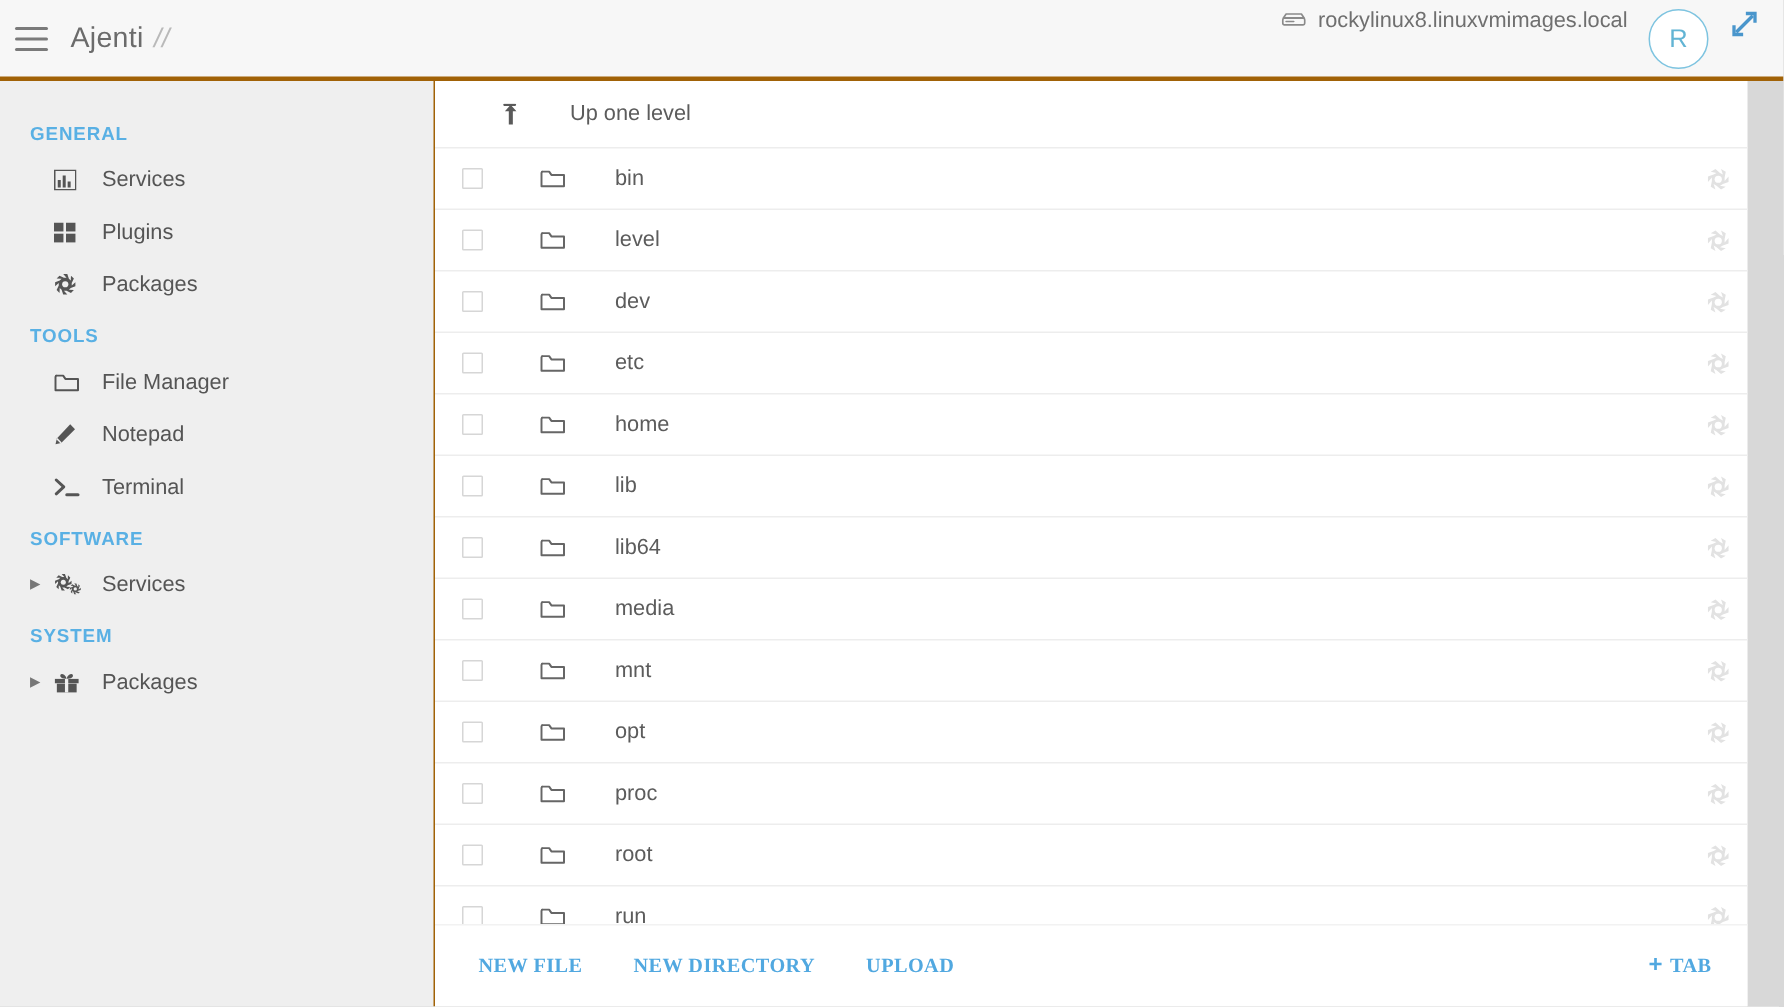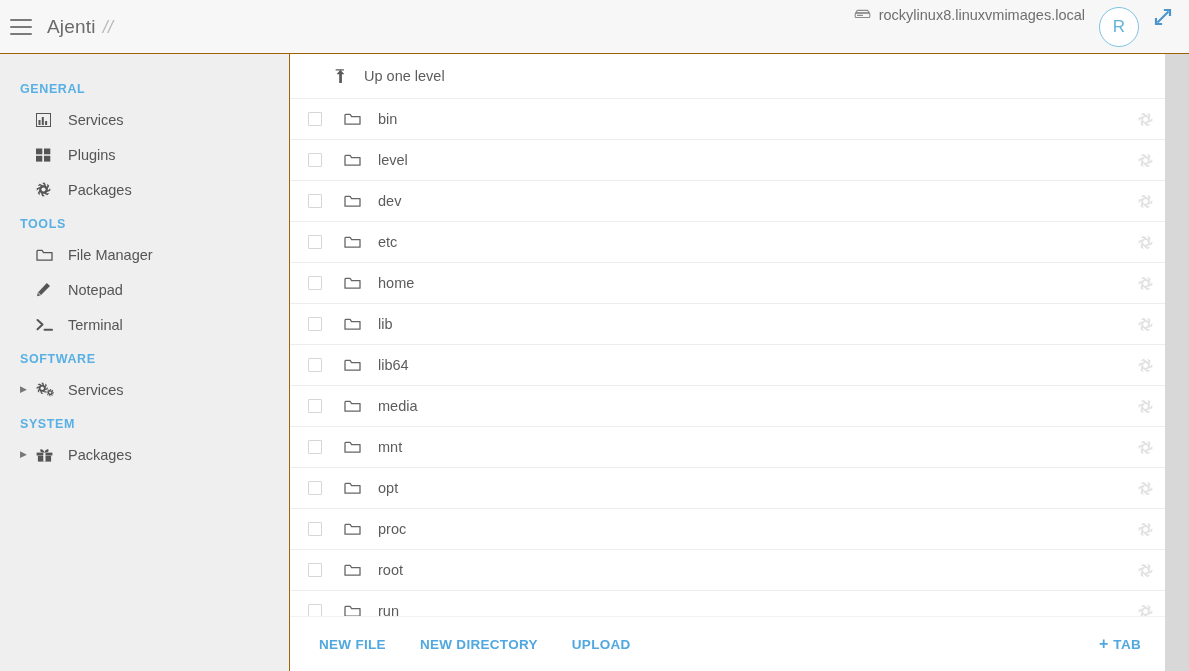--- a/index.html
+++ b/index.html
@@ -12,21 +12,21 @@
     -webkit-font-smoothing: antialiased;
   }
 
   #app { position: relative; width: 1189px; height: 671px; }
 
   
   .topbar {
     position: absolute; top: 0; left: 0;
     width: 1189px; height: 54px;
     background: #f7f7f7;
-    border-bottom: 1px solid #a16207;
+    border-bottom: 3px solid #a16207;
     display: flex; align-items: center;
     z-index: 5;
   }
   .hamburger {
     width: 22px; height: 16px;
     margin-left: 10px; margin-right: 15px;
     display: flex; flex-direction: column; justify-content: space-between;
     cursor: pointer;
   }
   .hamburger span { display: block; height: 2px; width: 22px; background: #7a7a7a; border-radius: 1px; }
@@ -96,20 +96,21 @@
   }
 
   .filelist { position: absolute; top: 0; left: 0; right: 0; bottom: 55px; overflow: hidden; }
 
   .row {
     display: flex; align-items: center;
     height: 41px;
     border-bottom: 1px solid #ededed;
     padding-left: 10px; padding-right: 12px;
     position: relative;
+    gap: 16px;
   }
   .row .cb {
     width: 14px; height: 14px; flex: 0 0 14px;
     border: 1px solid #d6d6d6; background: #fff; border-radius: 1px;
     margin-left: 8px; margin-right: 22px; cursor: pointer;
   }
   .row .ficon { width: 18px; flex: 0 0 18px; margin-right: 16px; color: #666; display: flex; }
   .row .fname { font-size: 14.5px; color: #5c5c5c; }
   .row .gear {
     margin-left: auto; width: 16px; height: 16px;
@@ -124,21 +125,21 @@
     position: absolute; left: 0; bottom: 0;
     width: 875px; height: 55px;
     background: #fff;
     display: flex; align-items: center;
     padding: 0 24px 0 29px;
     border-top: 1px solid #f2f2f2;
   }
   .tb-btn {
     font-size: 13.5px; font-weight: bold; color: #51a8e0;
     letter-spacing: .3px; text-transform: uppercase;
-    margin-right: 34px; cursor: pointer; white-space: nowrap;
+    margin-right: 34px; cursor: pointer; white-space: nowrap; font-family: Liberation Serif, serif;
   }
   .tb-btn:last-child { margin-right: 0; }
   .tb-right { margin-left: auto; display: flex; align-items: center; }
   .tb-right .plus { color: #51a8e0; font-weight: bold; font-size: 16px; margin-right: 5px; }
 </style>
 </head>
 <body>
 
 <div id="app">
 

